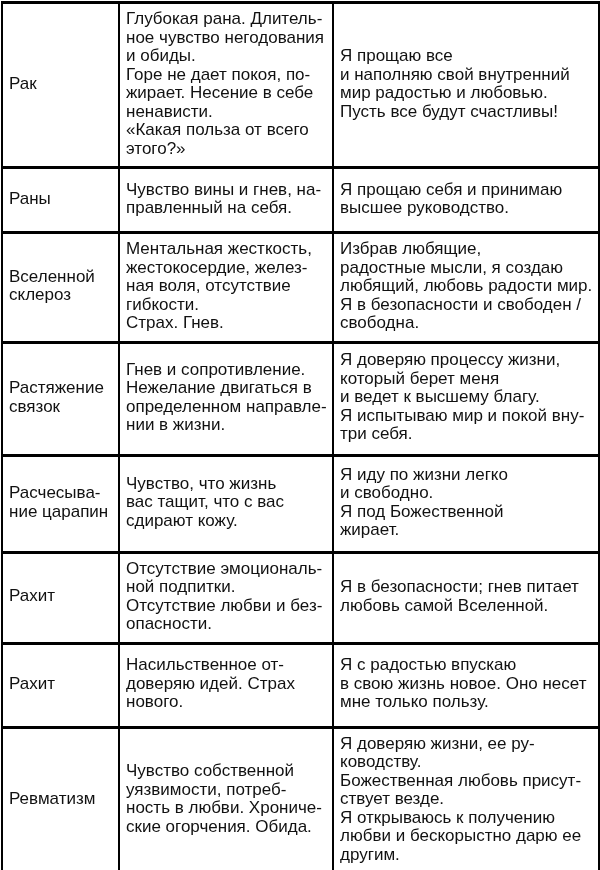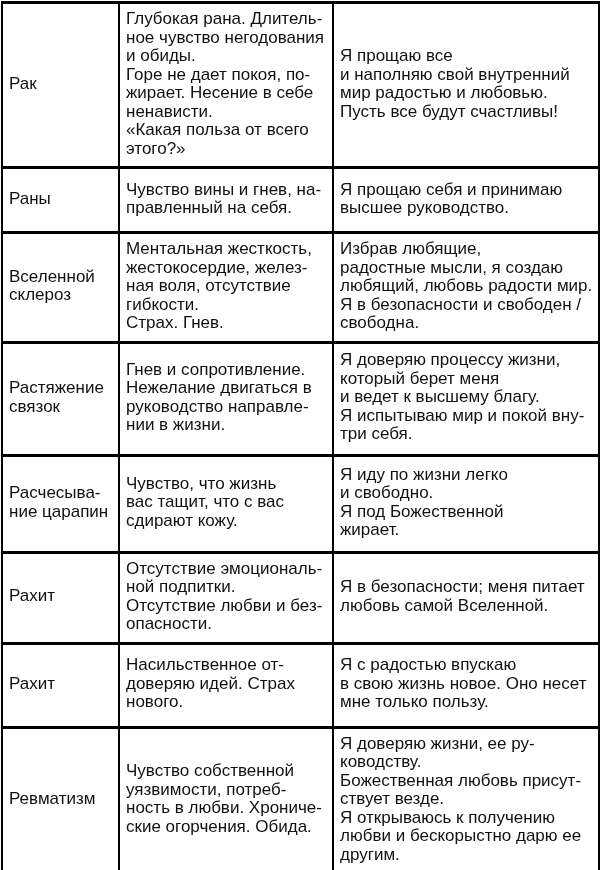--- a/index.html
+++ b/index.html
@@ -97,21 +97,21 @@
 радостные мысли, я создаю
 любящий, любовь радости мир.
 Я в безопасности и свободен /
 свободна.</td>
         </tr>
         <tr class="r-4">
           <td class="col-disease">Растяжение
 связок</td>
           <td class="col-cause">Гнев и сопротивление.
 Нежелание двигаться в
-руководство направле-
+определенном направле-
 нии в жизни.</td>
           <td class="col-affirmation">Я доверяю процессу жизни,
 который берет меня
 и ведет к высшему благу.
 Я испытываю мир и покой вну-
 три себя.</td>
         </tr>
         <tr class="r-5">
           <td class="col-disease">Расчесыва-
 ние царапин</td>
@@ -122,21 +122,21 @@
 и свободно.
 Я под Божественной
 жирает.</td>
         </tr>
         <tr class="r-6">
           <td class="col-disease">Рахит</td>
           <td class="col-cause">Отсутствие эмоциональ-
 ной подпитки.
 Отсутствие любви и без-
 опасности.</td>
-          <td class="col-affirmation">Я в безопасности; меня питает
+          <td class="col-affirmation">Я в безопасности; гнев питает
 любовь самой Вселенной.</td>
         </tr>
         <tr class="r-7">
           <td class="col-disease">Рахит</td>
           <td class="col-cause">Насильственное от-
 доверяю идей. Страх
 нового.</td>
           <td class="col-affirmation">Я с радостью впускаю
 в свою жизнь новое. Оно несет
 мне только пользу.</td>

